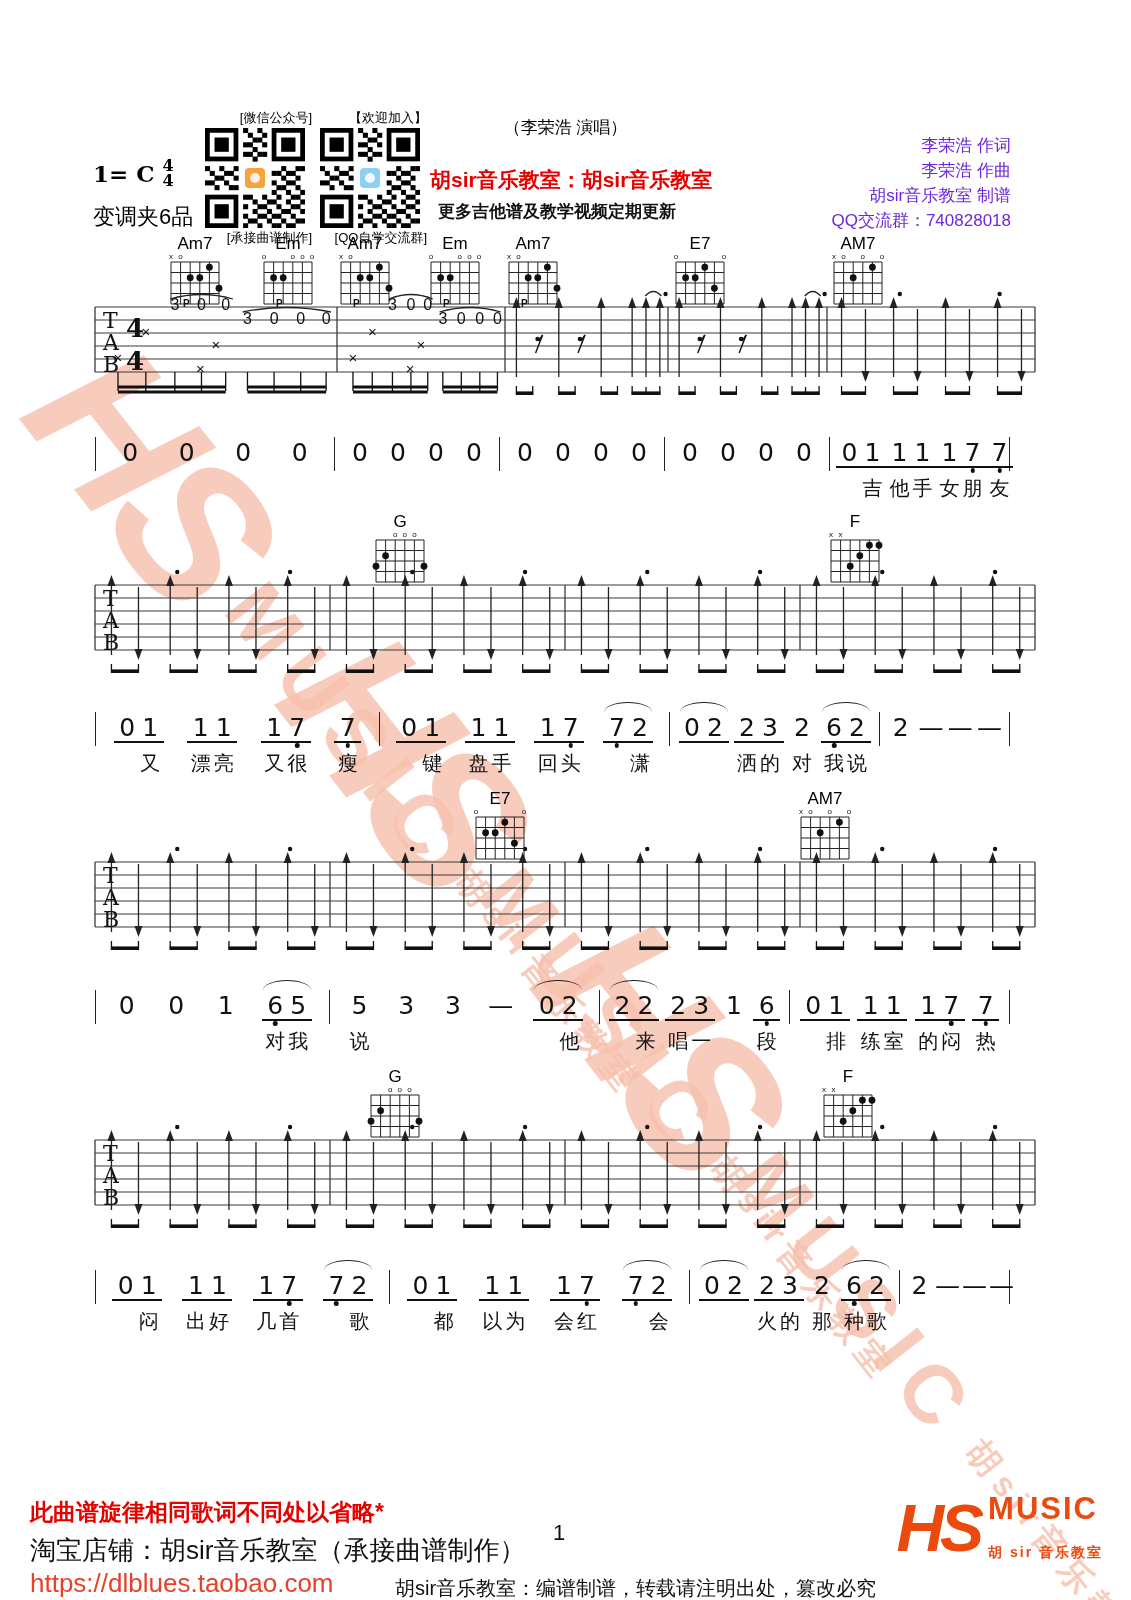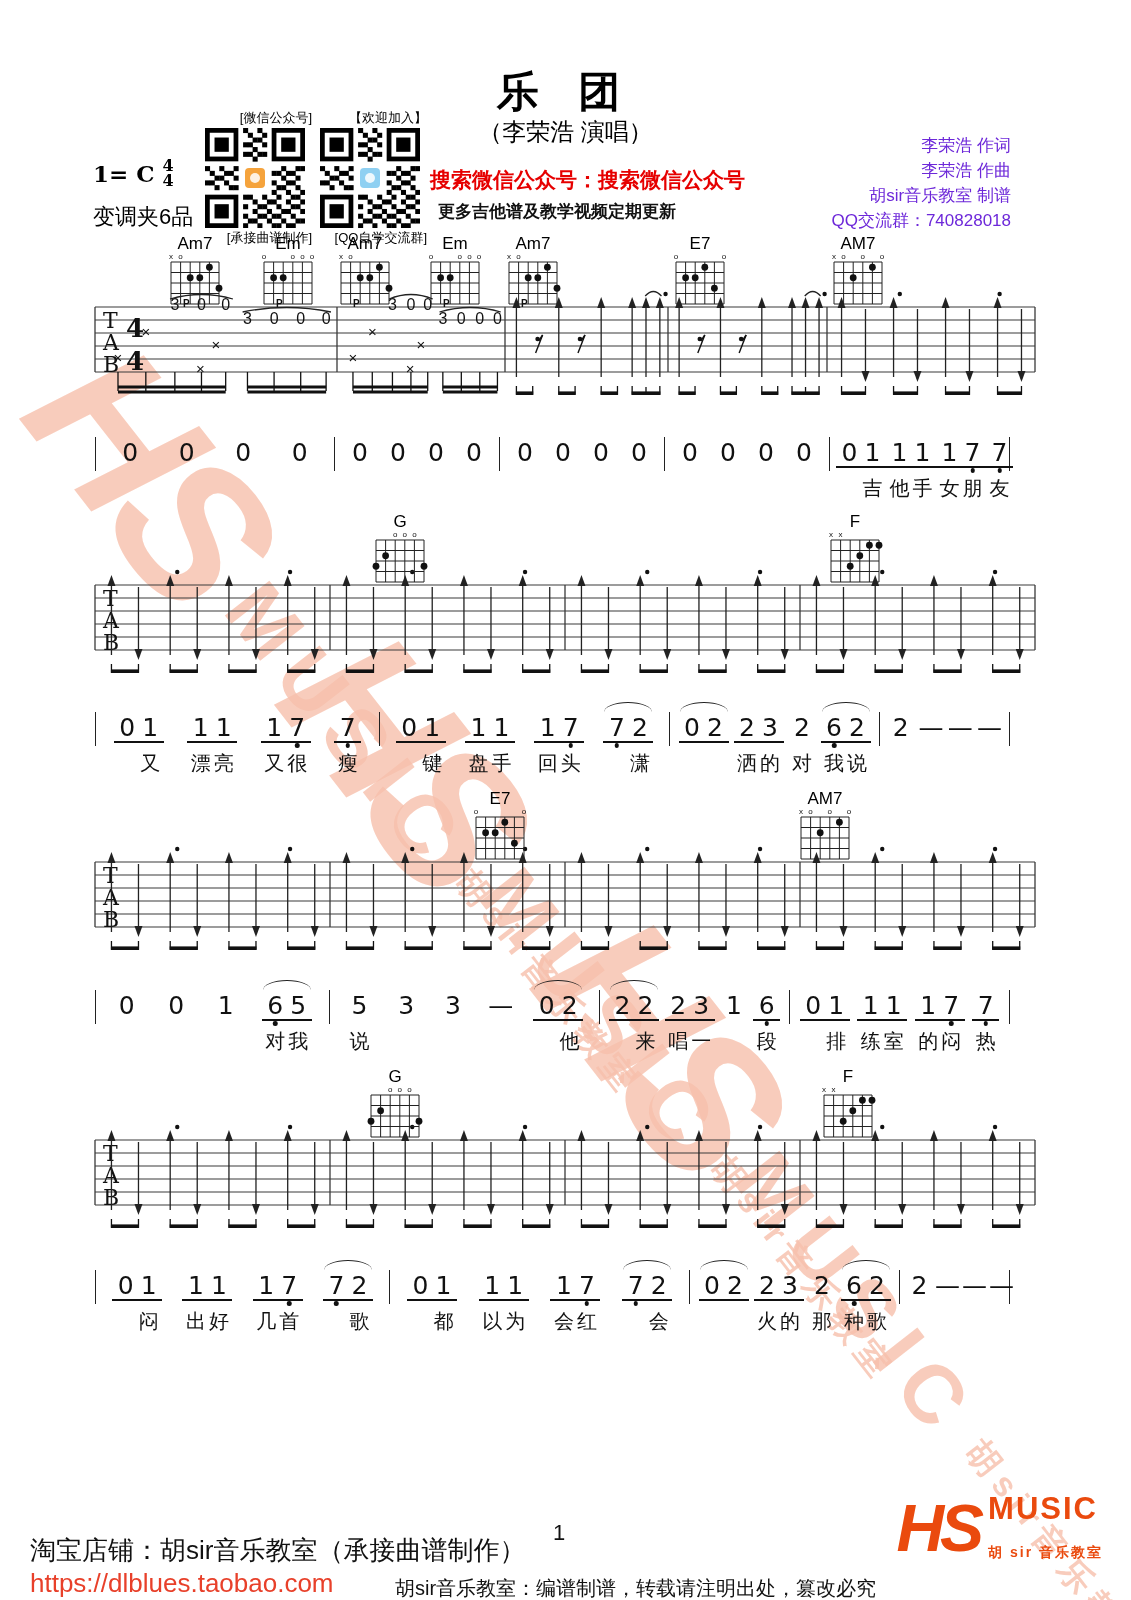--- a/index.html
+++ b/index.html
@@ -10,21 +10,21 @@
   .wm { position:absolute; transform:rotate(52deg); transform-origin:0 0; color:#f7c0ac; white-space:nowrap;
         font-weight:bold; z-index:0; opacity:.8; display:flex; align-items:center; }
   .wm-hs   { font-size:200px; font-style:italic; font-weight:900; letter-spacing:-12px; line-height:1; }
   .wm-music{ font-size:82px; font-weight:900; letter-spacing:14px; margin-left:26px; line-height:1; }
   .wm-cn   { font-size:34px; margin-left:22px; letter-spacing:8px; }
 
   .z { position:relative; z-index:1; }
 
   
   .title { position:absolute; left:0; width:100%; top:64px; text-align:center; font-size:42px; font-weight:bold; letter-spacing:14px; color:#000; }
-  .subtitle { position:absolute; left:0; width:100%; top:116px; text-align:center; font-size:24px; color:#000; }
+  .subtitle { position:absolute; left:0; width:100%; top:116px; text-align:center; font-size:17px; color:#000; }
   .keyblock { position:absolute; left:93px; top:158px; font-size:23px; color:#000; }
   .keyrow { display:flex; align-items:center; font-weight:bold; font-family:"DejaVu Serif",serif; }
   .frac { display:inline-block; text-align:center; margin-left:8px; font-size:16px; line-height:15px; font-weight:bold; }
   .frac span { display:block; }
   .capo { margin-top:14px; font-weight:normal; font-size:22px; }
   .qrbox { position:absolute; width:114px; text-align:right; font-size:13px; color:#000; }
   .qrbox .qlab { line-height:16px; }
   .qr { margin:2px auto; display:block; }
   .promo-red { position:absolute; left:430px; top:166px; font-size:21px; font-weight:bold; color:#e60000; }
   .promo-sub { position:absolute; left:438px; top:200px; font-size:17px; font-weight:bold; color:#111; }
@@ -78,21 +78,20 @@
         <span class="wm-music">MUSIC</span>
         <span class="wm-cn">胡sir音乐教室</span>
       </div>
       <div class="wm" style="left: 660px; top: 882px;">
         <span class="wm-hs">HS</span>
         <span class="wm-music">MUSIC</span>
         <span class="wm-cn">胡sir音乐教室</span>
       </div>
     </div>
 
-  <div class="title z">乐 团</div>
   <div class="subtitle z">（李荣浩 演唱）</div>
 
   <div class="keyblock z">
     <div class="keyrow">
       <span>1= C</span>
       <span class="frac">
         <span>4</span>
         <span>4</span>
       </span>
     </div>
@@ -306,21 +305,21 @@
         <rect x="76.19047619047619" y="9.523809523809524" width="14.285714285714285" height="14.285714285714285" fill="#000"></rect>
         <rect x="0" y="66.66666666666667" width="33.333333333333336" height="33.333333333333336" fill="#000"></rect>
         <rect x="4.761904761904762" y="71.42857142857143" width="23.80952380952381" height="23.80952380952381" fill="#fff"></rect>
         <rect x="9.523809523809524" y="76.19047619047619" width="14.285714285714285" height="14.285714285714285" fill="#000"></rect>
         <rect x="39" y="39" width="22" height="22" rx="5" fill="#8fd0f2" stroke="#fff" stroke-width="2"></rect>
         <circle cx="50" cy="50" r="5" fill="#fff" opacity="0.85"></circle>
       </svg>
     <div class="qlab">[QQ自学交流群]</div>
   </div>
 
-  <div class="promo-red z">搜索微信公众号：搜索微信公众号</div>
+  <div class="promo-red z">胡sir音乐教室：胡sir音乐教室</div>
   <div class="promo-sub z">更多吉他谱及教学视频定期更新</div>
 
   <div class="credits z">
     <div>李荣浩 作词</div>
     <div>李荣浩 作曲</div>
     <div>胡sir音乐教室 制谱</div>
     <div>QQ交流群：740828018</div>
   </div>
 
   <div id="music-layer">
@@ -1366,20 +1365,21 @@
           <div class="grp">
             <div class="nt">—</div>
           </div>
           <div class="grp">
             <div class="nt">—</div>
           </div>
         </div>
       </div>
     </div>
 
+  <div class="f-warn z">此曲谱旋律相同歌词不同处以省略*</div>
   <div class="f-shop z">淘宝店铺：胡sir音乐教室（承接曲谱制作）</div>
   <div class="f-url z">https://dlblues.taobao.com</div>
   <div class="f-note z">胡sir音乐教室：编谱制谱，转载请注明出处，篡改必究</div>
   <div class="f-page z">1</div>
 
   <div class="logo z">
     <div class="logo-hs">HS</div>
     <div class="logo-col">
       <div class="logo-music">MUSIC</div>
       <div class="logo-cn">胡 sir 音乐教室</div>

